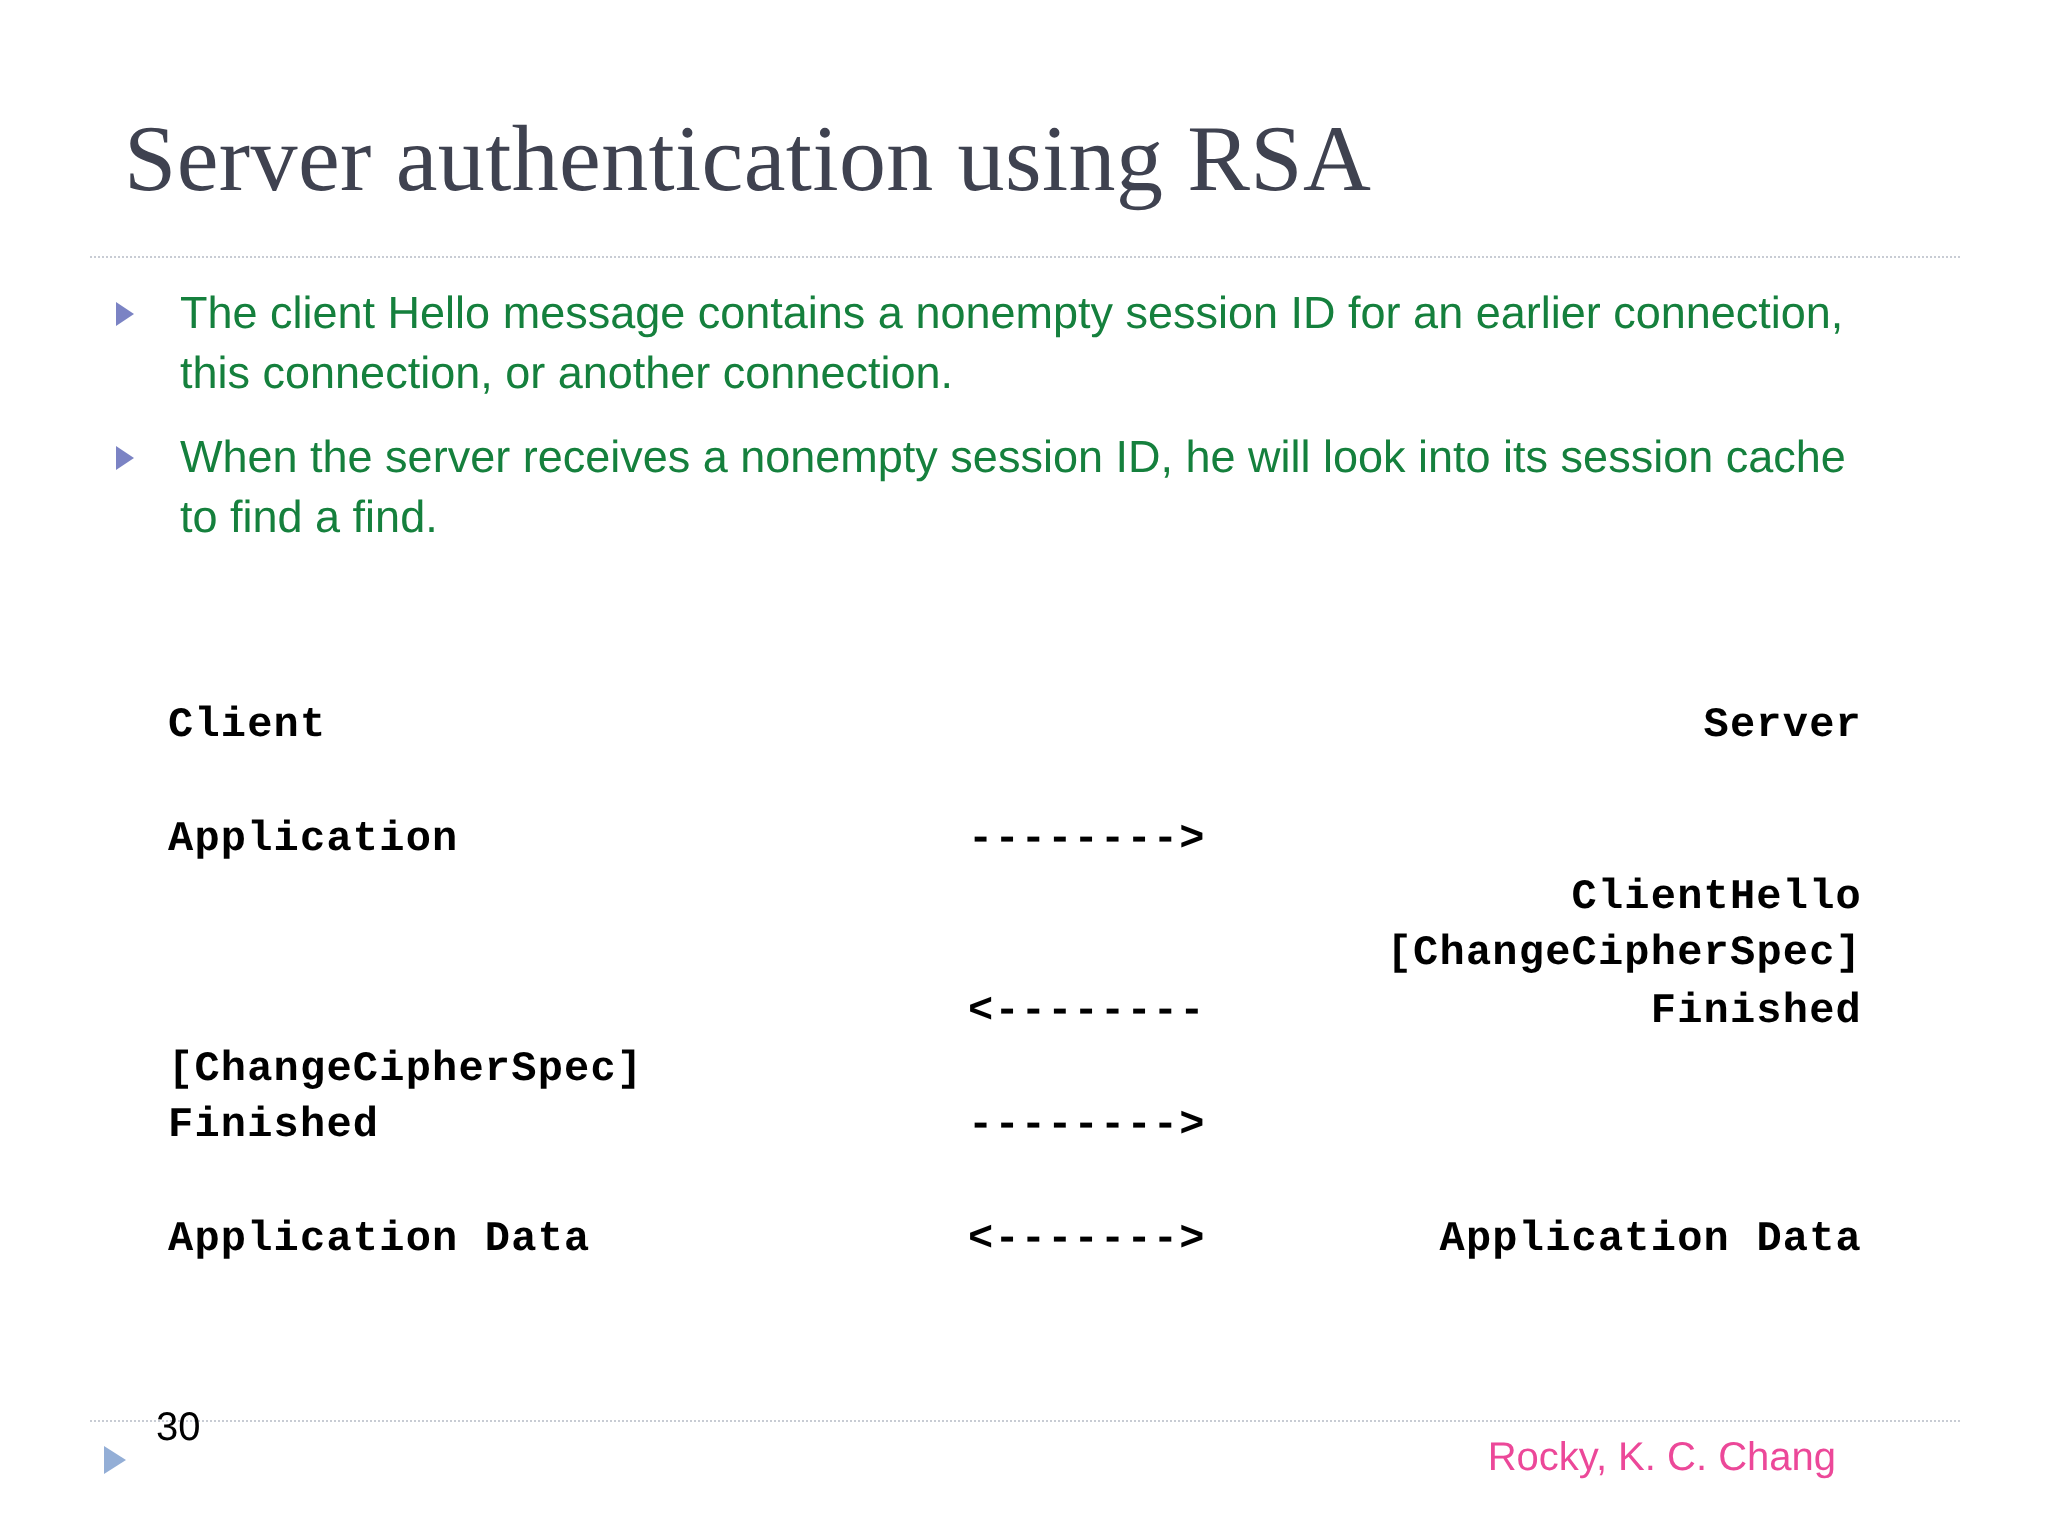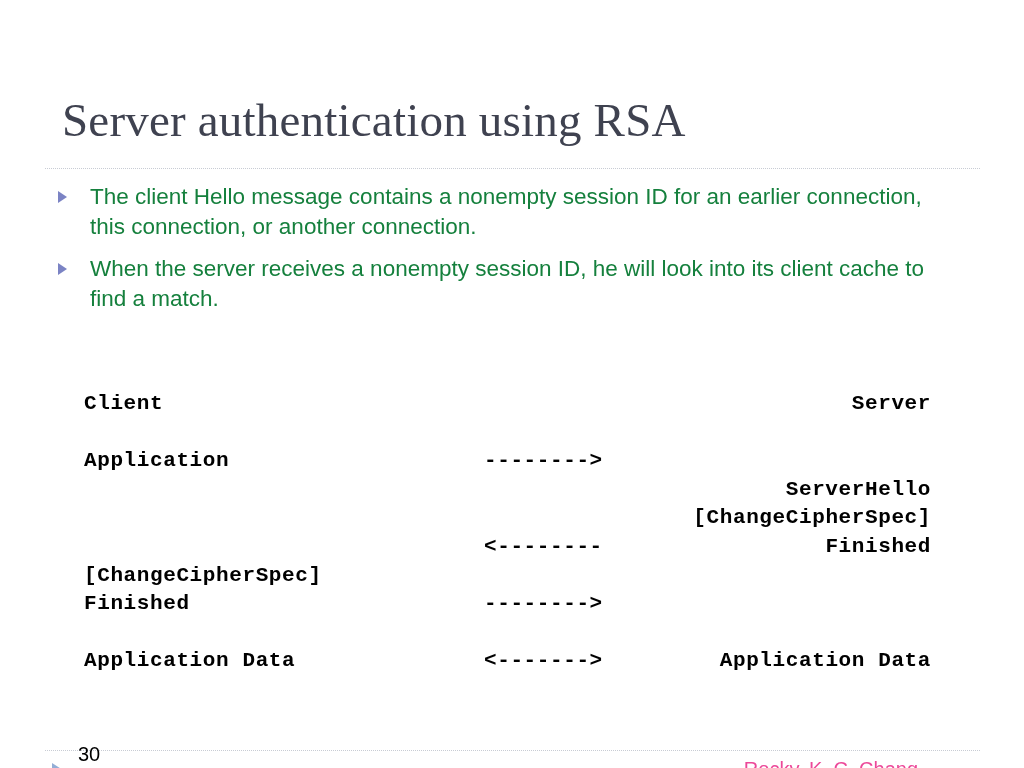--- a/index.html
+++ b/index.html
@@ -13,21 +13,20 @@
     height: 768px;
     overflow: hidden;
     font-family: "Liberation Sans", sans-serif;
     -webkit-font-smoothing: antialiased;
   }
   .slide {
     position: relative;
     width: 1024px;
     height: 620px;
     background: #ffffff;
-    margin-top: 40px;
   }
 
   
   .slide-title {
     position: absolute;
     left: 62px;
     top: 22px;
     width: 900px;
     font-family: "Liberation Serif", "DejaVu Serif", serif;
     font-size: 47px;
@@ -157,21 +156,21 @@
 
   <div class="rule rule-top"></div>
 
   <div class="bullets">
     <div class="bullet-row">
       <span class="bullet-marker"></span>
       <span class="bullet-text">The client Hello message contains a nonempty session ID for an earlier connection, this connection, or another connection.</span>
     </div>
     <div class="bullet-row">
       <span class="bullet-marker"></span>
-      <span class="bullet-text">When the server receives a nonempty session ID, he will look into its client cache to find a match.</span>
+      <span class="bullet-text">When the server receives a nonempty session ID, he will look into its session cache to find a find.</span>
     </div>
   </div>
 
   <div class="proto">
 
     <div class="proto-row">
       <span class="col-client">Client</span>
       <span class="col-arrow"></span>
       <span class="col-server">Server</span>
     </div>
@@ -184,21 +183,21 @@
 
     <div class="proto-row">
       <span class="col-client">Application</span>
       <span class="col-arrow">--------&gt;</span>
       <span class="col-server"></span>
     </div>
 
     <div class="proto-row">
       <span class="col-client"></span>
       <span class="col-arrow"></span>
-      <span class="col-server">ServerHello</span>
+      <span class="col-server">ClientHello</span>
     </div>
 
     <div class="proto-row">
       <span class="col-client"></span>
       <span class="col-arrow"></span>
       <span class="col-server">[ChangeCipherSpec]</span>
     </div>
 
     <div class="proto-row">
       <span class="col-client"></span>

